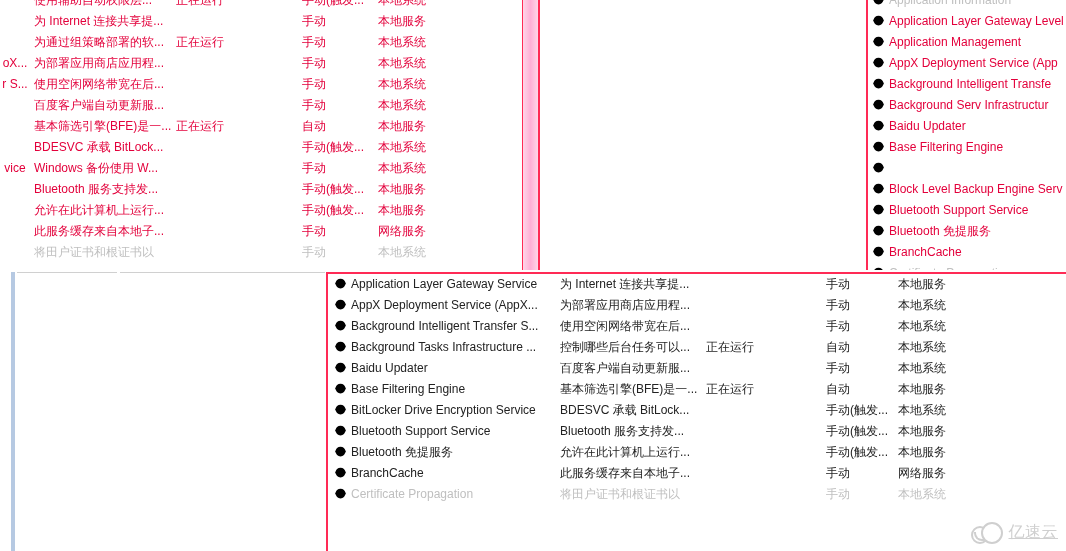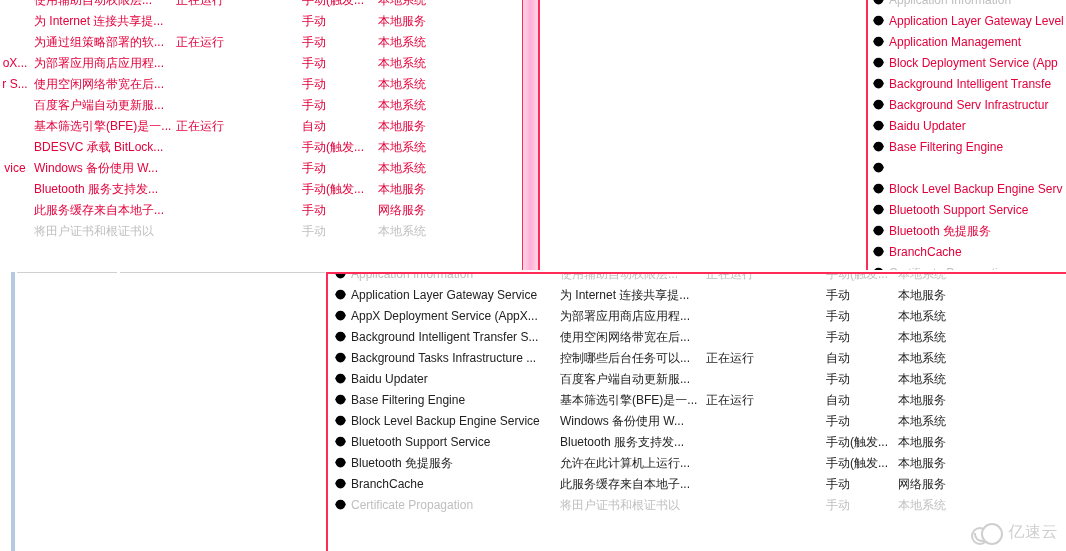--- a/index.html
+++ b/index.html
@@ -139,22 +139,23 @@
   
   .watermark {
     position: absolute;
     right: 8px;
     bottom: 8px;
     color: #cfcfcf;
     font-size: 16px;
     font-weight: 500;
     letter-spacing: 0.5px;
     display: flex;
-    align-items: center;
+    align-items: flex-start;
     gap: 4px;
+    text-decoration: underline;
   }
   .wm-cloud { width:34px; height:20px; position:relative; }
   .wm-cloud::before, .wm-cloud::after {
     content:""; position:absolute; border:2px solid #cfcfcf; border-radius:50%; background:#fff;
   }
   .wm-cloud::before { width:14px; height:14px; left:0; top:4px; }
   .wm-cloud::after  { width:18px; height:18px; left:10px; top:0; }
   .wm-cloud .base {
     position:absolute; left:3px; top:10px; width:28px; height:9px;
     border:2px solid #cfcfcf; border-top:none;
@@ -181,38 +182,39 @@
     <div class="tl-row" style="margin-top:-10px;"><span class="tl-col tl-a"></span><span class="tl-col tl-b">使用辅助自动权限层...</span><span class="tl-col tl-c">正在运行</span><span class="tl-col tl-d">手动(触发...</span><span class="tl-col tl-e">本地系统</span></div>
     <div class="tl-row" style=""><span class="tl-col tl-a"></span><span class="tl-col tl-b">为 Internet 连接共享提...</span><span class="tl-col tl-c"></span><span class="tl-col tl-d">手动</span><span class="tl-col tl-e">本地服务</span></div>
     <div class="tl-row" style=""><span class="tl-col tl-a"></span><span class="tl-col tl-b">为通过组策略部署的软...</span><span class="tl-col tl-c">正在运行</span><span class="tl-col tl-d">手动</span><span class="tl-col tl-e">本地系统</span></div>
     <div class="tl-row" style=""><span class="tl-col tl-a">oX...</span><span class="tl-col tl-b">为部署应用商店应用程...</span><span class="tl-col tl-c"></span><span class="tl-col tl-d">手动</span><span class="tl-col tl-e">本地系统</span></div>
     <div class="tl-row" style=""><span class="tl-col tl-a">r S...</span><span class="tl-col tl-b">使用空闲网络带宽在后...</span><span class="tl-col tl-c"></span><span class="tl-col tl-d">手动</span><span class="tl-col tl-e">本地系统</span></div>
     <div class="tl-row" style=""><span class="tl-col tl-a"></span><span class="tl-col tl-b">百度客户端自动更新服...</span><span class="tl-col tl-c"></span><span class="tl-col tl-d">手动</span><span class="tl-col tl-e">本地系统</span></div>
     <div class="tl-row" style=""><span class="tl-col tl-a"></span><span class="tl-col tl-b">基本筛选引擎(BFE)是一...</span><span class="tl-col tl-c">正在运行</span><span class="tl-col tl-d">自动</span><span class="tl-col tl-e">本地服务</span></div>
     <div class="tl-row" style=""><span class="tl-col tl-a"></span><span class="tl-col tl-b">BDESVC 承载 BitLock...</span><span class="tl-col tl-c"></span><span class="tl-col tl-d">手动(触发...</span><span class="tl-col tl-e">本地系统</span></div>
     <div class="tl-row" style=""><span class="tl-col tl-a">vice</span><span class="tl-col tl-b">Windows 备份使用 W...</span><span class="tl-col tl-c"></span><span class="tl-col tl-d">手动</span><span class="tl-col tl-e">本地系统</span></div>
     <div class="tl-row" style=""><span class="tl-col tl-a"></span><span class="tl-col tl-b">Bluetooth 服务支持发...</span><span class="tl-col tl-c"></span><span class="tl-col tl-d">手动(触发...</span><span class="tl-col tl-e">本地服务</span></div>
+    <div class="tl-row" style=""><span class="tl-col tl-a"></span><span class="tl-col tl-b">允许在此计算机上运行...</span><span class="tl-col tl-c"></span><span class="tl-col tl-d">手动(触发...</span><span class="tl-col tl-e">本地服务</span></div>
     <div class="tl-row" style=""><span class="tl-col tl-a"></span><span class="tl-col tl-b">此服务缓存来自本地子...</span><span class="tl-col tl-c"></span><span class="tl-col tl-d">手动</span><span class="tl-col tl-e">网络服务</span></div>
     <div class="tl-row faded" style=""><span class="tl-col tl-a"></span><span class="tl-col tl-b">将田户证书和根证书以</span><span class="tl-col tl-c"></span><span class="tl-col tl-d">手动</span><span class="tl-col tl-e">本地系统</span></div>
     <div class="tl-scroll"></div>
   </div>
 
 <div class="tr-panel" id="tr">
     <div class="tr-row faded" style="margin-top:-10px;"><svg class="gear">
         <use href="#gear"></use>
       </svg><span>Application Information</span></div>
     <div class="tr-row" style=""><svg class="gear">
         <use href="#gear"></use>
       </svg><span>Application Layer Gateway Level</span></div>
     <div class="tr-row" style=""><svg class="gear">
         <use href="#gear"></use>
       </svg><span>Application Management</span></div>
     <div class="tr-row" style=""><svg class="gear">
         <use href="#gear"></use>
-      </svg><span>Block Deployment Service (App</span></div>
+      </svg><span>AppX Deployment Service (App</span></div>
     <div class="tr-row" style=""><svg class="gear">
         <use href="#gear"></use>
       </svg><span>Background Intelligent Transfe</span></div>
     <div class="tr-row" style=""><svg class="gear">
         <use href="#gear"></use>
       </svg><span>Background Serv Infrastructur</span></div>
     <div class="tr-row" style=""><svg class="gear">
         <use href="#gear"></use>
       </svg><span>Baidu Updater</span></div>
     <div class="tr-row" style=""><svg class="gear">
@@ -236,44 +238,41 @@
     <div class="tr-row faded" style=""><svg class="gear">
         <use href="#gear"></use>
       </svg><span>Certificate Propagation</span></div>
   </div>
 
 <div class="left-guide"></div>
 <div class="left-area"></div>
 <div class="bl-panel"></div>
 
 <div class="bc-panel" id="bc">
-    <div class="bc-row faded" style="margin-top:-10px;"><span class="bc-col bc-a"><svg class="gear">
-          <use href="#gear"></use>
-        </svg>Application Information</span><span class="bc-col bc-b">使用辅助自动权限层...</span><span class="bc-col bc-c">正在运行</span><span class="bc-col bc-d">手动(触发...</span><span class="bc-col bc-e">本地系统</span></div>
     <div class="bc-row" style=""><span class="bc-col bc-a"><svg class="gear">
           <use href="#gear"></use>
         </svg>Application Layer Gateway Service</span><span class="bc-col bc-b">为 Internet 连接共享提...</span><span class="bc-col bc-c"></span><span class="bc-col bc-d">手动</span><span class="bc-col bc-e">本地服务</span></div>
     <div class="bc-row" style=""><span class="bc-col bc-a"><svg class="gear">
           <use href="#gear"></use>
         </svg>AppX Deployment Service (AppX...</span><span class="bc-col bc-b">为部署应用商店应用程...</span><span class="bc-col bc-c"></span><span class="bc-col bc-d">手动</span><span class="bc-col bc-e">本地系统</span></div>
     <div class="bc-row" style=""><span class="bc-col bc-a"><svg class="gear">
           <use href="#gear"></use>
         </svg>Background Intelligent Transfer S...</span><span class="bc-col bc-b">使用空闲网络带宽在后...</span><span class="bc-col bc-c"></span><span class="bc-col bc-d">手动</span><span class="bc-col bc-e">本地系统</span></div>
     <div class="bc-row" style=""><span class="bc-col bc-a"><svg class="gear">
           <use href="#gear"></use>
         </svg>Background Tasks Infrastructure ...</span><span class="bc-col bc-b">控制哪些后台任务可以...</span><span class="bc-col bc-c">正在运行</span><span class="bc-col bc-d">自动</span><span class="bc-col bc-e">本地系统</span></div>
     <div class="bc-row" style=""><span class="bc-col bc-a"><svg class="gear">
           <use href="#gear"></use>
         </svg>Baidu Updater</span><span class="bc-col bc-b">百度客户端自动更新服...</span><span class="bc-col bc-c"></span><span class="bc-col bc-d">手动</span><span class="bc-col bc-e">本地系统</span></div>
     <div class="bc-row" style=""><span class="bc-col bc-a"><svg class="gear">
           <use href="#gear"></use>
         </svg>Base Filtering Engine</span><span class="bc-col bc-b">基本筛选引擎(BFE)是一...</span><span class="bc-col bc-c">正在运行</span><span class="bc-col bc-d">自动</span><span class="bc-col bc-e">本地服务</span></div>
     <div class="bc-row" style=""><span class="bc-col bc-a"><svg class="gear">
           <use href="#gear"></use>
-        </svg>Block Level Backup Engine Service</span><span class="bc-col bc-b">Windows 备份使用 W...</span><span class="bc-col bc-c"></span><span class="bc-col bc-d">手动</span><span class="bc-col bc-e">本地系统</span></div>
+        </svg>BitLocker Drive Encryption Service</span><span class="bc-col bc-b">BDESVC 承载 BitLock...</span><span class="bc-col bc-c"></span><span class="bc-col bc-d">手动(触发...</span><span class="bc-col bc-e">本地系统</span></div>
     <div class="bc-row" style=""><span class="bc-col bc-a"><svg class="gear">
           <use href="#gear"></use>
         </svg>Bluetooth Support Service</span><span class="bc-col bc-b">Bluetooth 服务支持发...</span><span class="bc-col bc-c"></span><span class="bc-col bc-d">手动(触发...</span><span class="bc-col bc-e">本地服务</span></div>
     <div class="bc-row" style=""><span class="bc-col bc-a"><svg class="gear">
           <use href="#gear"></use>
         </svg>Bluetooth 免提服务</span><span class="bc-col bc-b">允许在此计算机上运行...</span><span class="bc-col bc-c"></span><span class="bc-col bc-d">手动(触发...</span><span class="bc-col bc-e">本地服务</span></div>
     <div class="bc-row" style=""><span class="bc-col bc-a"><svg class="gear">
           <use href="#gear"></use>
         </svg>BranchCache</span><span class="bc-col bc-b">此服务缓存来自本地子...</span><span class="bc-col bc-c"></span><span class="bc-col bc-d">手动</span><span class="bc-col bc-e">网络服务</span></div>
     <div class="bc-row faded" style=""><span class="bc-col bc-a"><svg class="gear">

